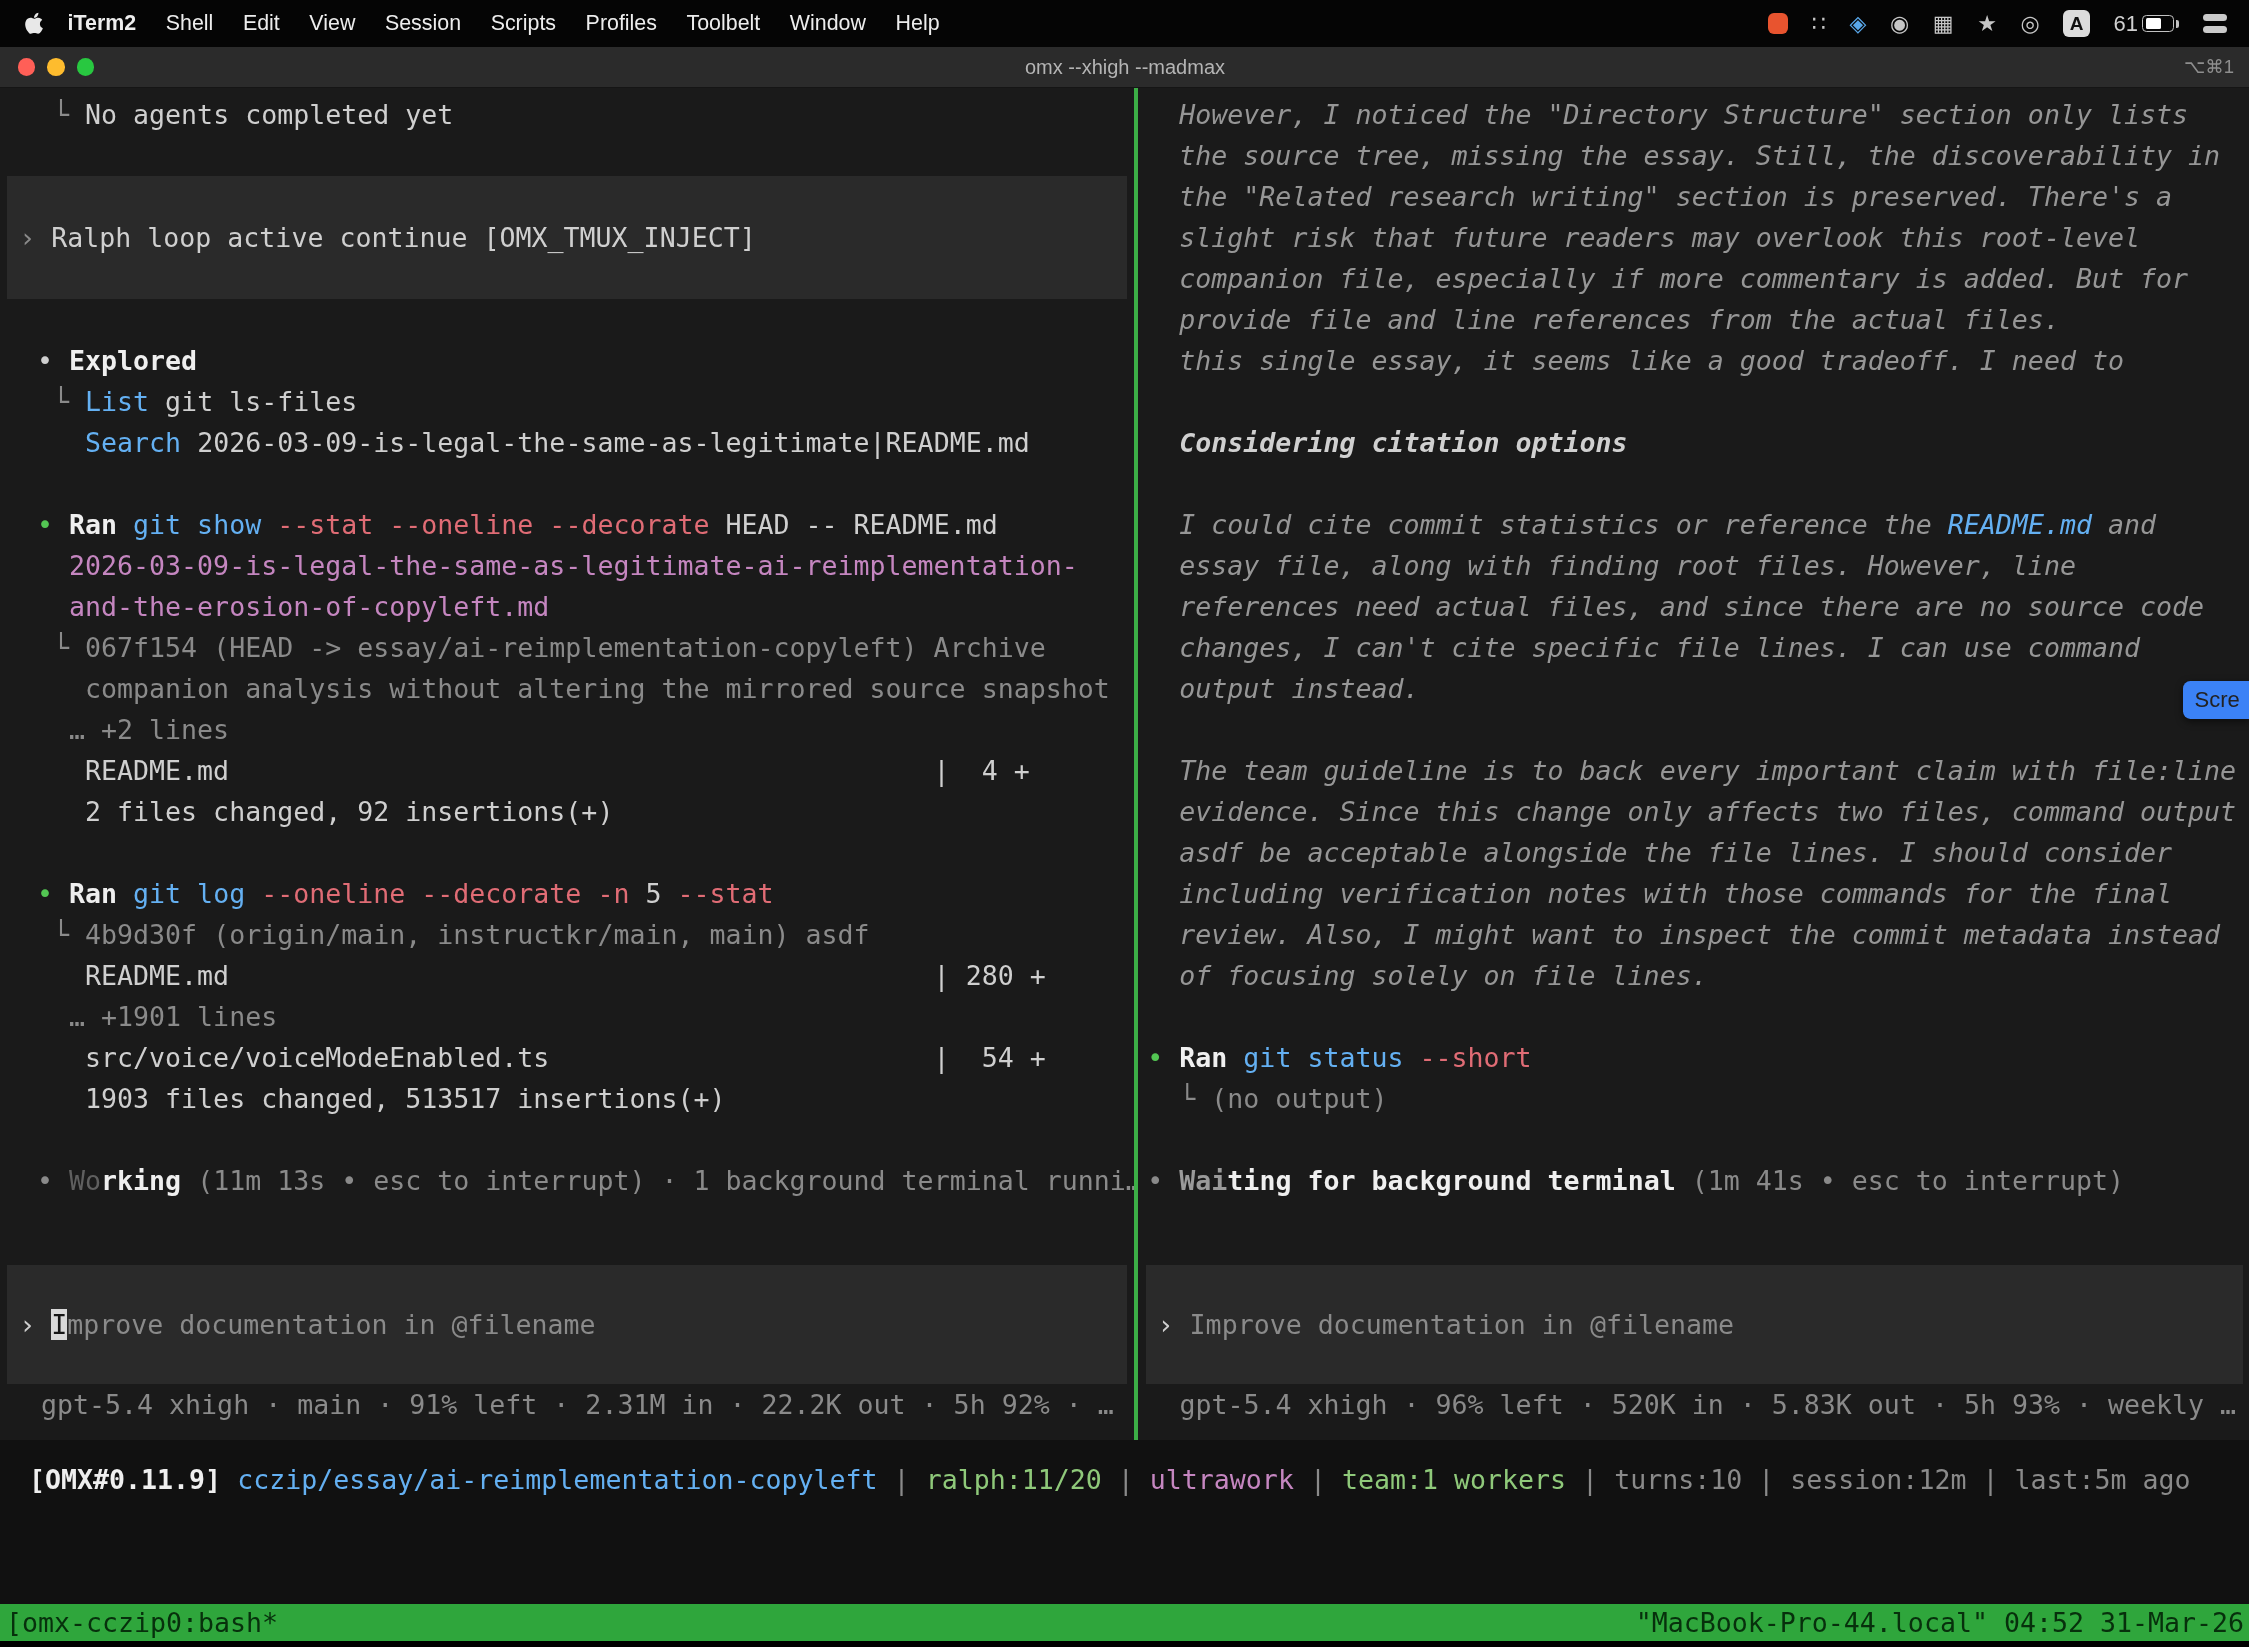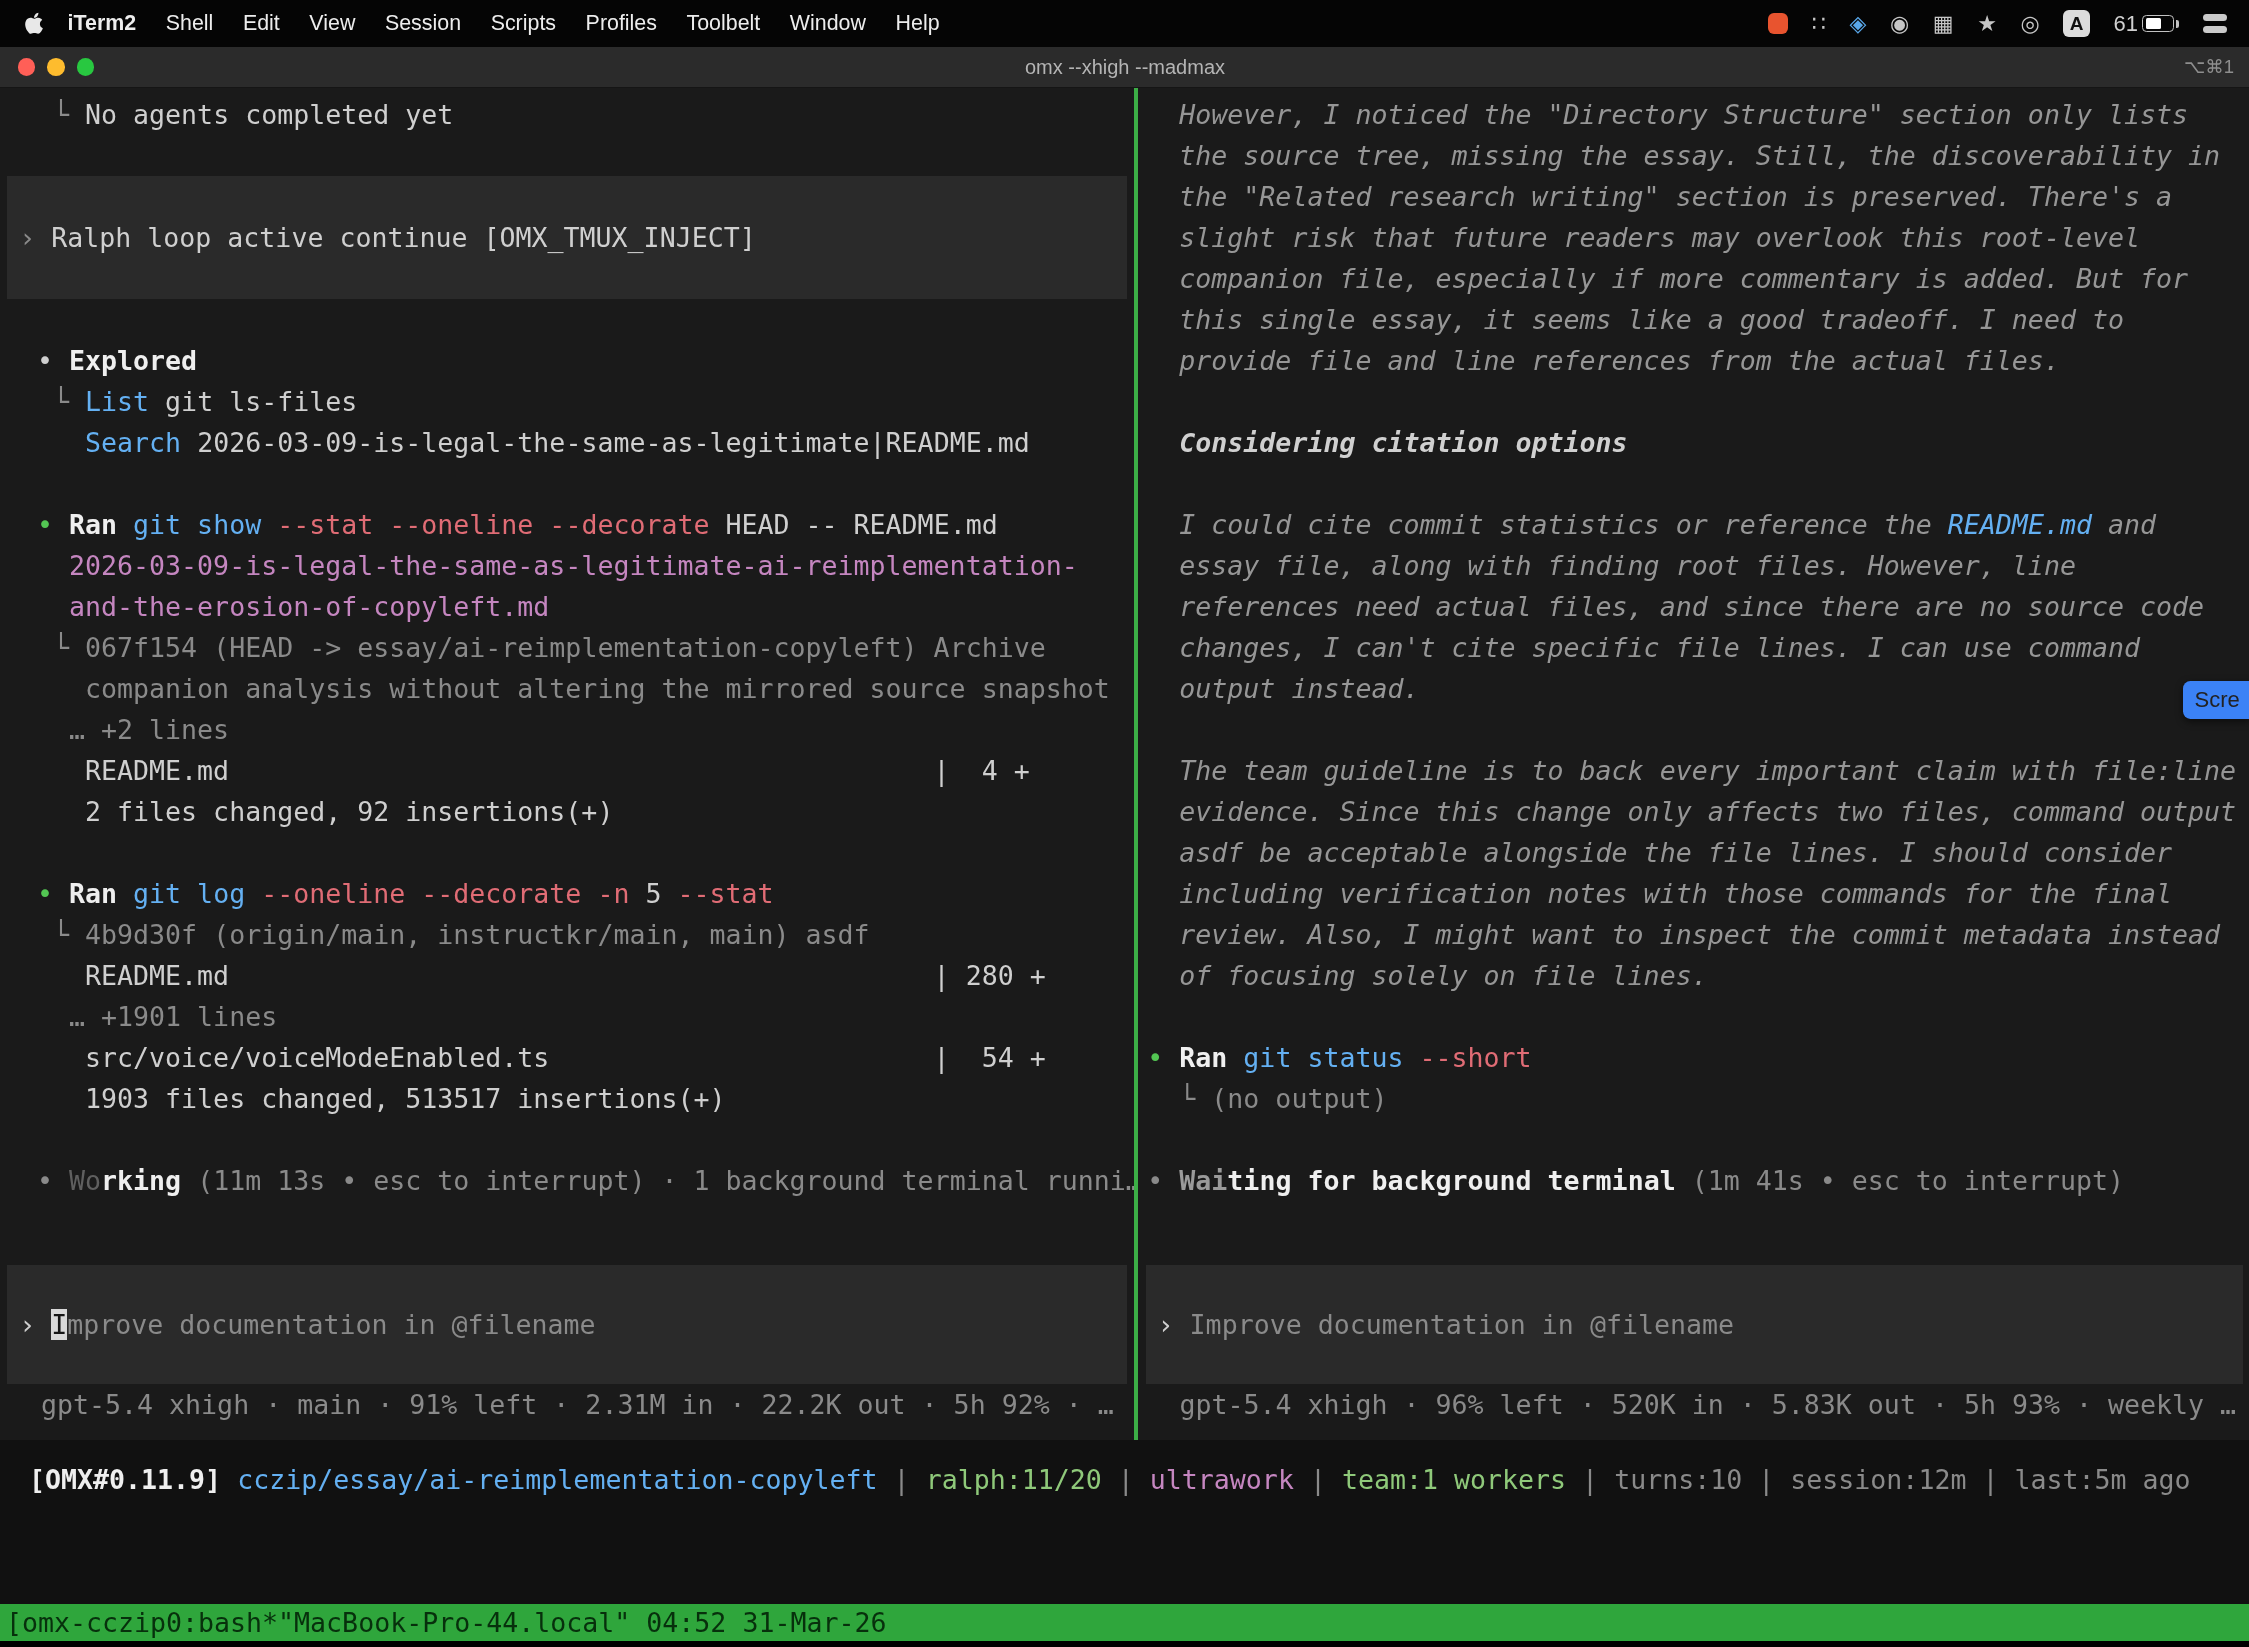--- a/index.html
+++ b/index.html
@@ -69,21 +69,21 @@
 
   .tooltip{position:absolute;top:593px;right:0;background:#3b82f6;color:#222;
     font:22px "Liberation Sans",sans-serif;padding:5.9px 10.3px 5.9px 11.8px;
     border-radius:7.4px 0 0 7.4px;box-shadow:0 2.2px 7.4px rgba(0,0,0,.5);z-index:5}
 
   
   .bottom{height:164px;background:#111;font-size:26.6px;line-height:41px}
   .omx{padding-top:19px}
   .omx .t-line{padding-left:29px}
   .tmux{height:37px;background:#2fa63c;color:#07300c;display:flex;align-items:center;
-    font-size:26.6px;padding:0 5.9px;white-space:pre}
+    justify-content:space-between;font-size:26.6px;padding:0 5.9px;white-space:pre}
 </style>
 </head>
 <body>
 
 <div class="menubar">
   <span class="apple">
     <svg viewBox="0 0 170 170" width="22" height="26.6" fill="#e8e8e8">
         <path d="M150.37 130.25c-2.45 5.66-5.35 10.87-8.71 15.66-4.58 6.53-8.33 11.05-11.22 13.56-4.48 4.12-9.28 6.23-14.42 6.35-3.69 0-8.14-1.05-13.32-3.18-5.2-2.12-9.97-3.17-14.34-3.17-4.58 0-9.49 1.05-14.75 3.17-5.26 2.13-9.5 3.24-12.74 3.35-4.93.21-9.84-1.96-14.75-6.52-3.13-2.73-7.04-7.41-11.73-14.04-5.03-7.08-9.17-15.29-12.41-24.65-3.47-10.11-5.21-19.9-5.21-29.38 0-10.86 2.35-20.22 7.04-28.07 3.69-6.3 8.61-11.27 14.76-14.92s12.79-5.51 19.95-5.63c3.91 0 9.05 1.21 15.43 3.59 6.36 2.39 10.45 3.6 12.24 3.6 1.34 0 5.88-1.42 13.57-4.24 7.27-2.62 13.41-3.7 18.44-3.28 13.63 1.1 23.87 6.47 30.68 16.15-12.19 7.39-18.22 17.73-18.1 31 .11 10.34 3.86 18.94 11.23 25.77 3.34 3.17 7.07 5.62 11.22 7.36-.9 2.61-1.85 5.11-2.86 7.51zM119.11 7.24c0 8.1-2.96 15.67-8.86 22.67-7.12 8.32-15.73 13.13-25.07 12.38a25.22 25.22 0 0 1-.19-3.07c0-7.78 3.39-16.1 9.4-22.91 3-3.45 6.82-6.31 11.45-8.6 4.62-2.25 8.99-3.5 13.1-3.74.12 1.09.17 2.18.17 3.27z"></path>
       </svg>
   </span>
@@ -172,22 +172,22 @@
       </div>
   </div>
   <div class="divider"></div>
   <div class="pane pane-right">
     <div>
         <div class="t-line"><span class="seg-idim">  However, I noticed the "Directory Structure" section only lists</span></div>
         <div class="t-line"><span class="seg-idim">  the source tree, missing the essay. Still, the discoverability in</span></div>
         <div class="t-line"><span class="seg-idim">  the "Related research writing" section is preserved. There's a</span></div>
         <div class="t-line"><span class="seg-idim">  slight risk that future readers may overlook this root-level</span></div>
         <div class="t-line"><span class="seg-idim">  companion file, especially if more commentary is added. But for</span></div>
+        <div class="t-line"><span class="seg-idim">  provide file and line references from the actual files.</span></div>
         <div class="t-line"><span class="seg-idim">  this single essay, it seems like a good tradeoff. I need to</span></div>
-        <div class="t-line"><span class="seg-idim">  provide file and line references from the actual files.</span></div>
         <div class="t-line"></div>
         <div class="t-line"><span class="seg-ibold">  Considering citation options</span></div>
         <div class="t-line"></div>
         <div class="t-line"><span class="seg-idim">  I could cite commit statistics or reference the </span><span class="seg-icyan">README.md</span><span class="seg-idim"> and</span></div>
         <div class="t-line"><span class="seg-idim">  essay file, along with finding root files. However, line</span></div>
         <div class="t-line"><span class="seg-idim">  references need actual files, and since there are no source code</span></div>
         <div class="t-line"><span class="seg-idim">  changes, I can't cite specific file lines. I can use command</span></div>
         <div class="t-line"><span class="seg-idim">  output instead.</span></div>
         <div class="t-line"></div>
         <div class="t-line"><span class="seg-idim">  The team guideline is to back every important claim with file:line</span></div>

